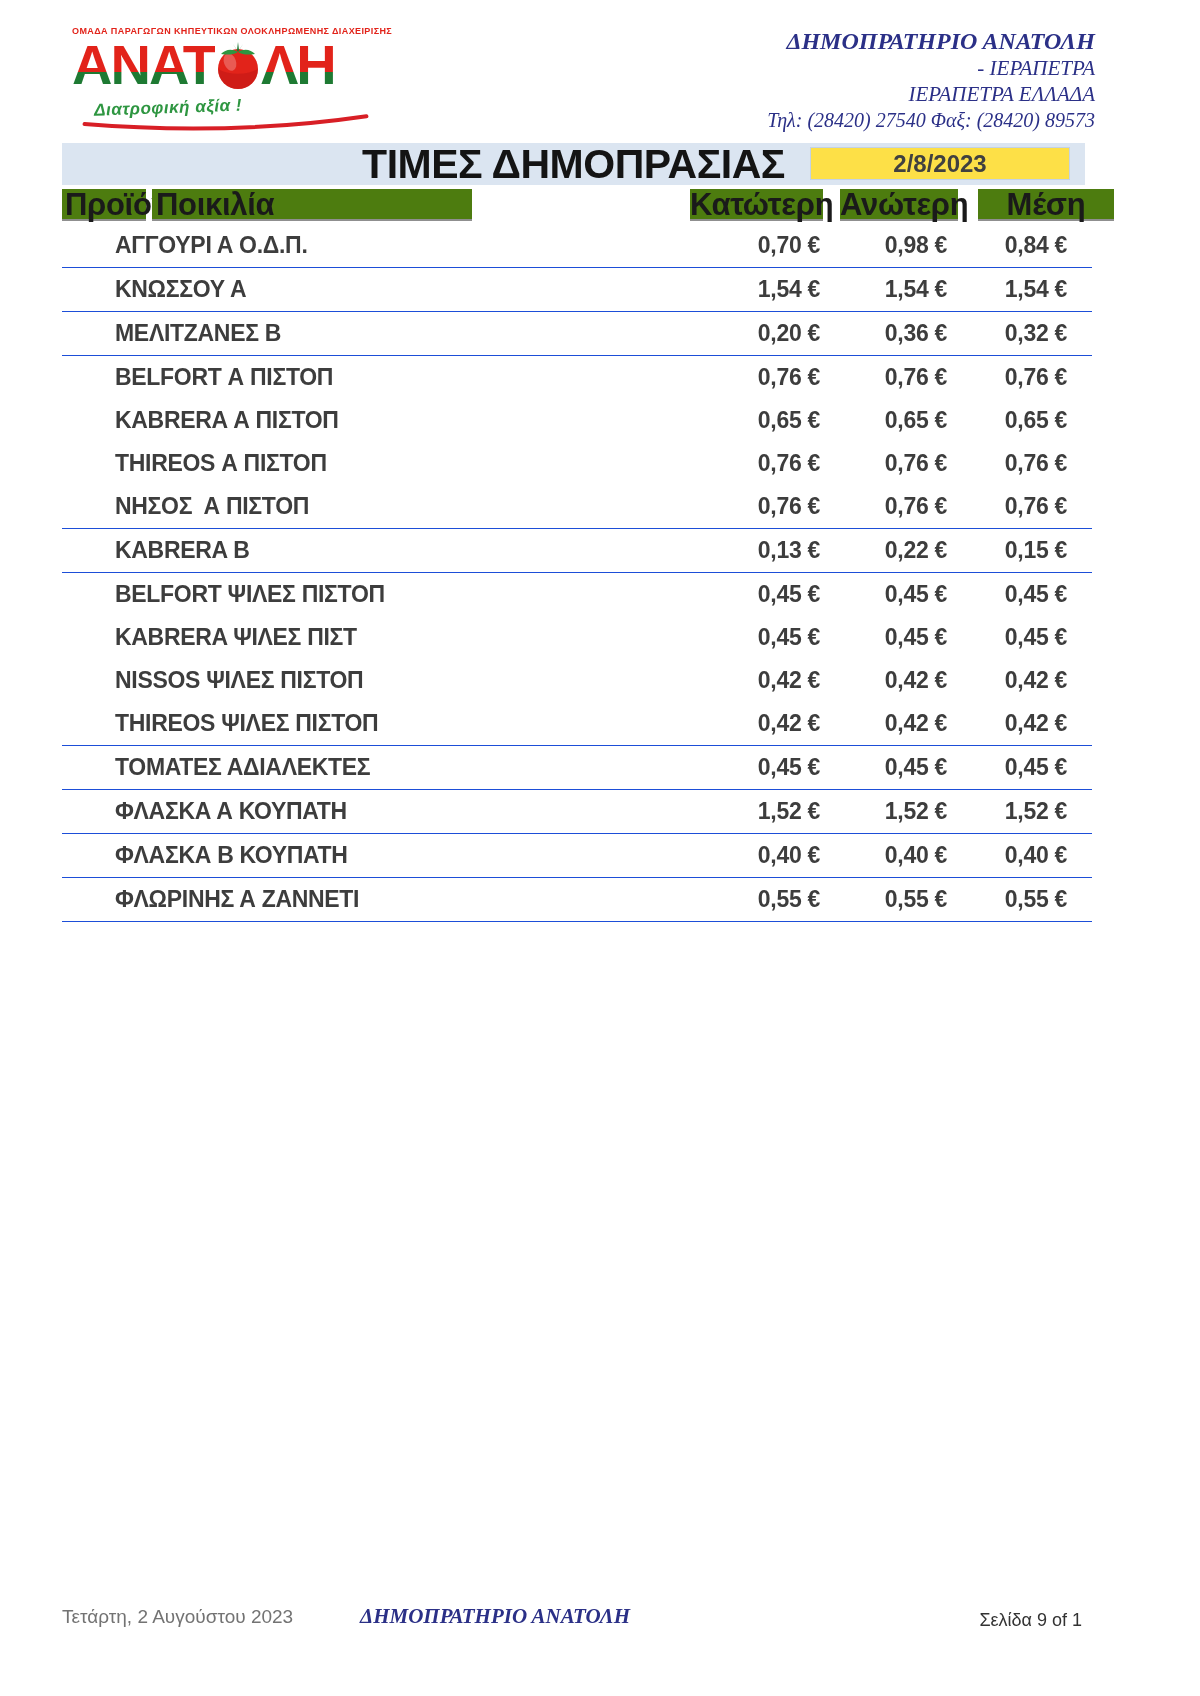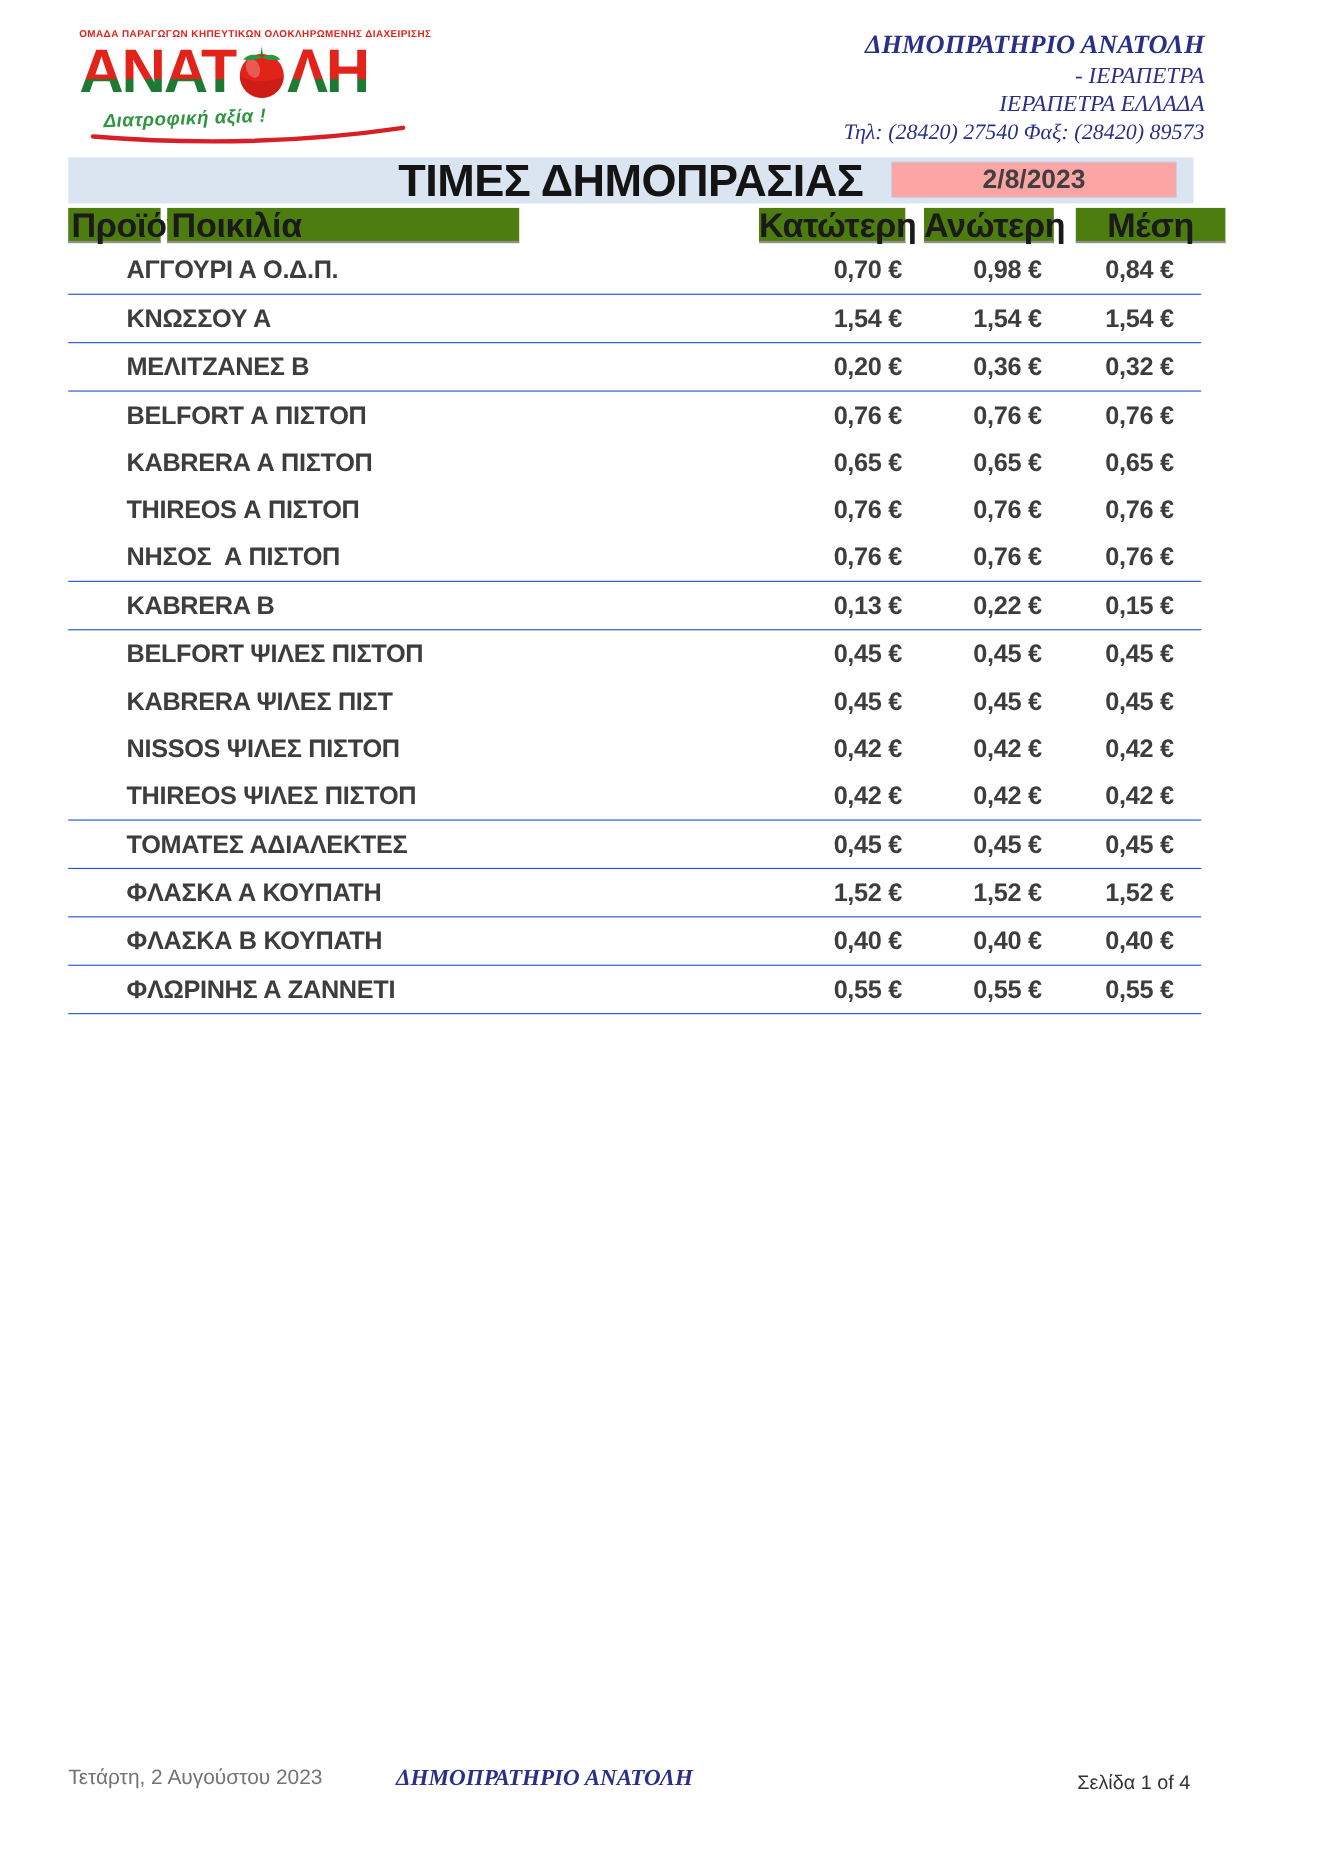--- a/index.html
+++ b/index.html
@@ -38,21 +38,21 @@
   .company .c4{font-size:20px;line-height:26px;}
   
   .title-band{
     position:absolute;left:62px;top:143px;width:1023px;height:42px;background:#dbe5f1;
   }
   .title-band .title{
     position:absolute;left:0;top:0;width:100%;height:42px;line-height:42px;text-align:center;
     font-size:41px;font-weight:800;color:#141414;letter-spacing:-.5px;
   }
   .date-box{
-    position:absolute;left:748px;top:4px;width:260px;height:33px;background:#fca5a5;
+    position:absolute;left:748px;top:4px;width:260px;height:33px;background:#fde047;
     border:1px solid #c3d2e4;box-sizing:border-box;
     line-height:31px;text-align:center;font-size:24px;font-weight:bold;color:#404040;
   }
   
   .thead{position:absolute;left:0;top:189px;width:1200px;height:34px;}
   .hcell{
     position:absolute;top:0;height:32px;background:#4d7c0f;border-bottom:2px solid #8f8f8f;
     font-size:31px;font-weight:bold;color:#1a1a1a;line-height:32px;letter-spacing:-.3px;
     box-sizing:border-box;
   }
@@ -256,15 +256,15 @@
           <div class="tprice p1">0,55 €</div>
           <div class="tprice p2">0,55 €</div>
           <div class="tprice p3">0,55 €</div>
           <div class="rspacer"></div>
         </div>
       </div>
     </div>
 
   <div class="footer-date">Τετάρτη, 2 Αυγούστου 2023</div>
   <div class="footer-company">ΔΗΜΟΠΡΑΤΗΡΙΟ ΑΝΑΤΟΛΗ</div>
-  <div class="footer-page">Σελίδα 1 of 4</div>
+  <div class="footer-page">Σελίδα 9 of 1</div>
 
 </div>
 
 </body></html>

